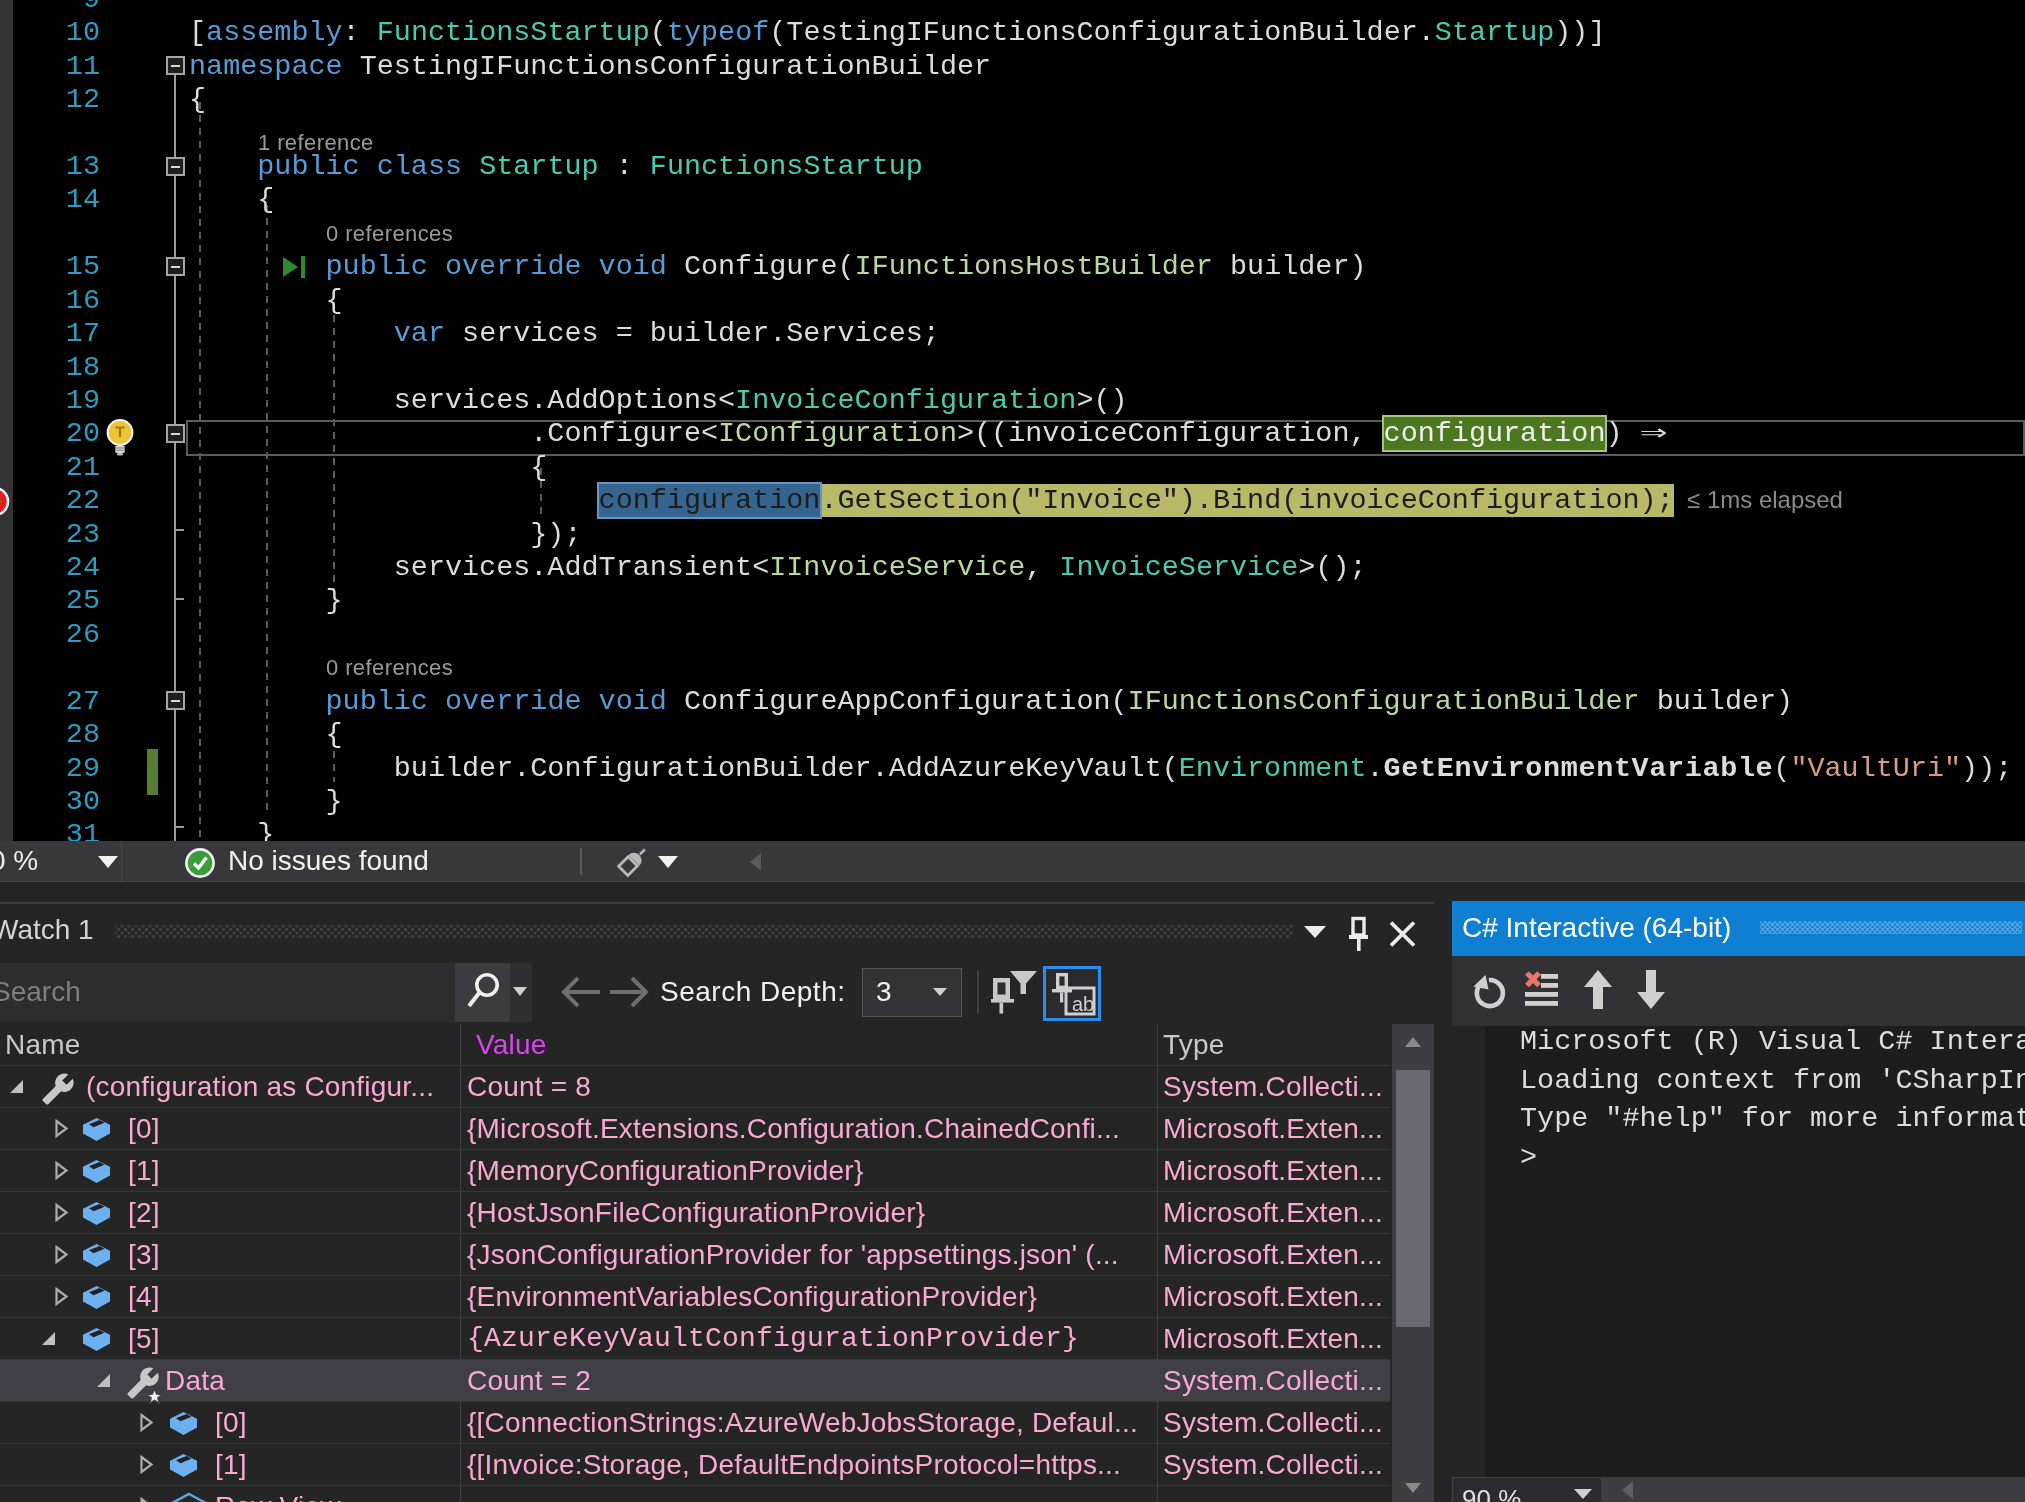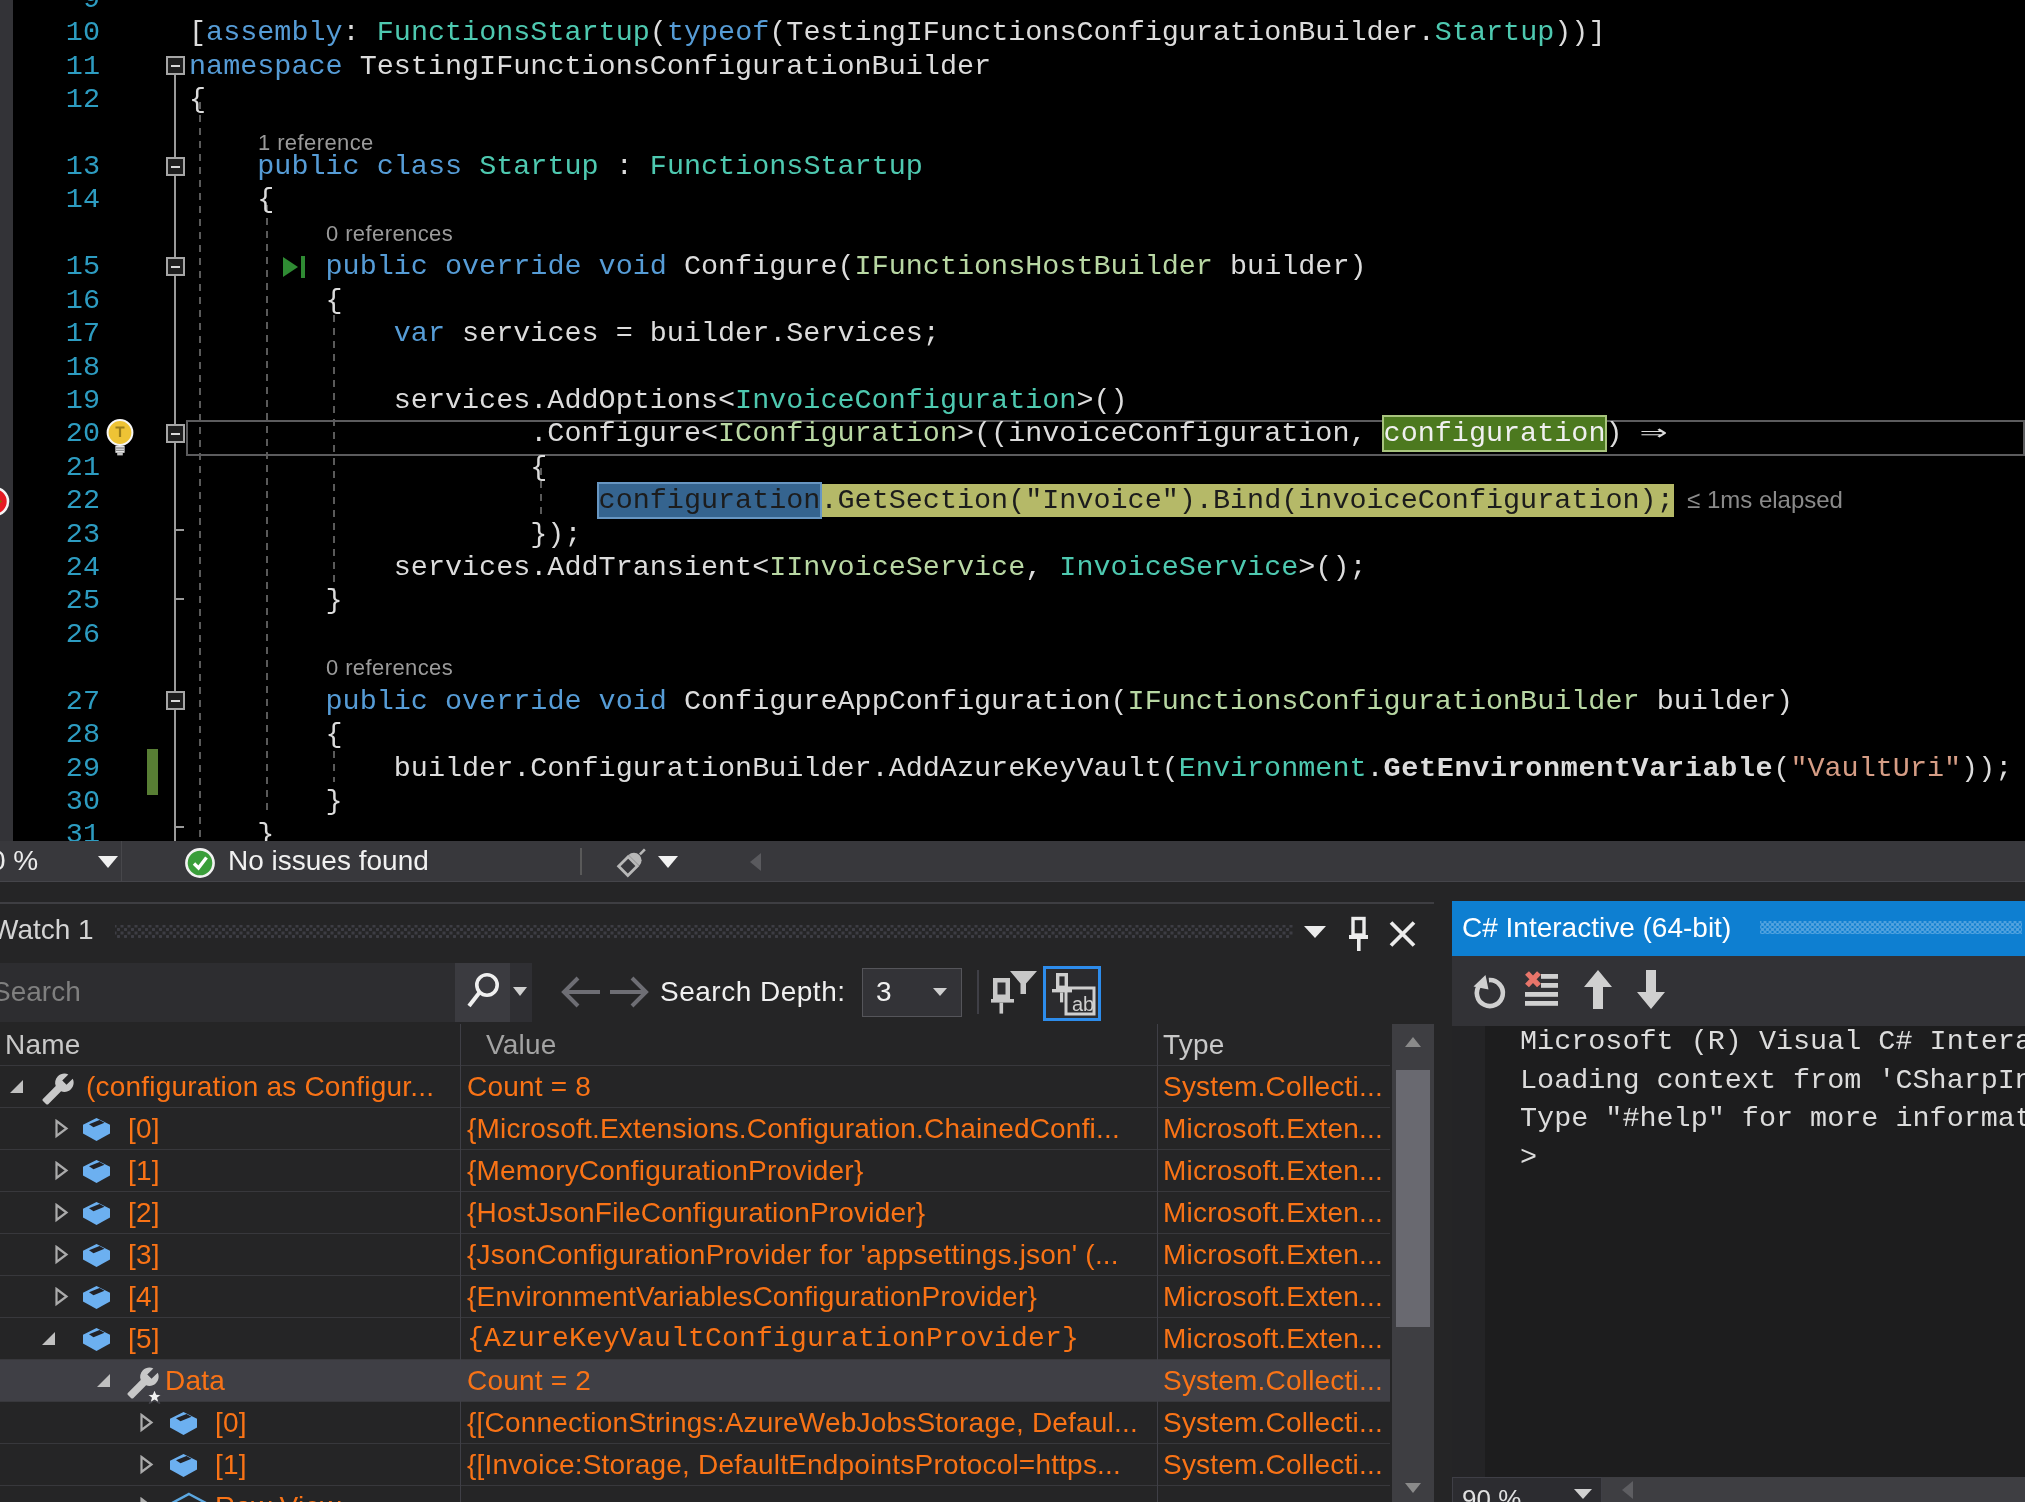--- a/index.html
+++ b/index.html
@@ -19,21 +19,21 @@
 .fold:after{content:"";position:absolute;left:3px;top:6.5px;width:9px;height:2px;background:#d8d8d8;}
 .greenbox{background:#4c791f;outline:2px solid #a8c47e;color:#f0f0f0;}
 .bluebox{background:#35648f;outline:2px solid #6796c2;color:#1c1c1c;}
 .yellow{background:#b5b968;color:#1c1c1c;}
 .elapsed{font:24px "Liberation Sans",sans-serif;color:#8a8a8a;}
 
 #sbar{position:absolute;left:0;top:841px;width:2025px;height:41px;background:#38383c;border-bottom:1px solid #45454a;box-sizing:border-box;}
 
 #watch{position:absolute;left:0;top:905px;width:1434px;height:666px;background:#252526;overflow:hidden;}
 .wrow{position:absolute;left:0;width:1390px;height:42px;border-bottom:1px solid #38383c;box-sizing:border-box;}
-.wtxt{position:absolute;font:28px/41px "Liberation Sans",sans-serif;letter-spacing:0.2px;color:#f97316;white-space:pre;}
+.wtxt{position:absolute;font:28px/41px "Liberation Sans",sans-serif;letter-spacing:0.2px;color:#f9a8d4;white-space:pre;}
 .exp-open{position:absolute;width:0;height:0;border-left:13px solid transparent;border-bottom:13px solid #c0c0c0;}
 
 #csi{position:absolute;left:1452px;top:901px;width:573px;height:601px;background:#1d1d1e;overflow:hidden;}
 .mono{font:28.44px/38.5px "Liberation Mono",monospace;color:#dcdcdc;white-space:pre;}
 </style></head>
 <body>
 <div id="root">
 <div id="ed">
 <div class="abs" style="left:0;top:0;width:13px;height:848px;background:#333337;"></div>
 
@@ -192,21 +192,21 @@
 <rect x="3" y="18" width="20" height="3.4"></rect>
 <rect x="11" y="21.4" width="3.2" height="10"></rect>
 </g>
 <rect x="10.4" y="5.4" width="5.2" height="9.2" fill="#2b2b2e"></rect>
 <rect x="17" y="17" width="28" height="26" fill="none" stroke="#cfcfcf" stroke-width="3"></rect>
 <text x="23" y="39.5" font-family="Liberation Sans,sans-serif" font-size="20" fill="#cfcfcf">ab</text>
 </svg>
 
 <div class="abs" style="left:0;top:119px;width:1390px;height:42px;border-bottom:1px solid #38383c;box-sizing:border-box;"></div>
 <div class="abs wtxt" style="left:5px;top:119px;color:#c8c8c8;">Name</div>
-<div class="abs wtxt" style="left:486px;top:119px;color:#a3a3a3;">Value</div>
+<div class="abs wtxt" style="left:476px;top:119px;color:#d946ef;">Value</div>
 <div class="abs wtxt" style="left:1163px;top:119px;color:#c8c8c8;">Type</div>
 
 <div id="rows">
 <div class="wrow" style="top:161px;">
  <div class="exp-open" style="left:10px;top:14px;"></div>
  <svg class="abs" style="left:41px;top:6px" width="34" height="34" viewBox="0 0 24 24">
             <path transform="scale(-1,1) translate(-24,0)" d="M22.7 19l-9.1-9.1c.9-2.3.4-5-1.5-6.9-2-2-5-2.4-7.4-1.3L9 6 6 9 1.6 4.7C.4 7.1.9 10.1 2.9 12.1c1.9 1.9 4.6 2.4 6.9 1.5l9.1 9.1c.4.4 1 .4 1.4 0l2.3-2.3c.5-.4.5-1.1.1-1.4z" fill="#c8c8c8"></path>
           </svg>
  <div class="wtxt" style="left:86px;">(configuration as Configur...</div>
  <div class="wtxt" style="left:467px;">Count = 8</div>

